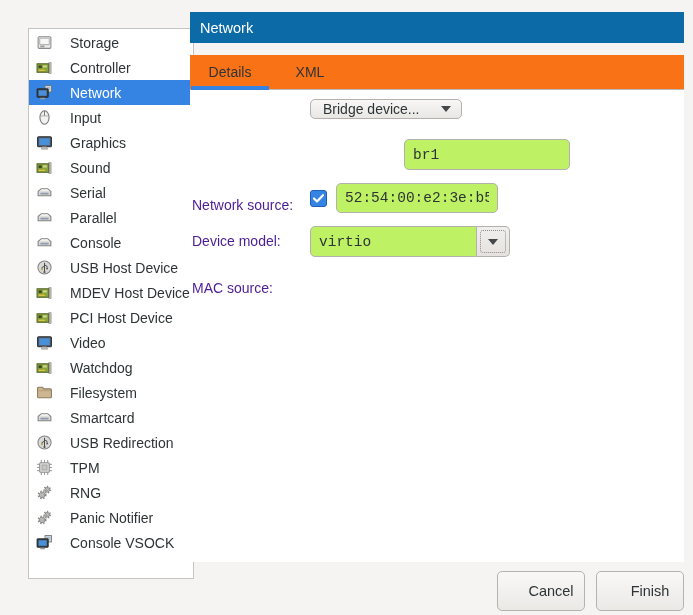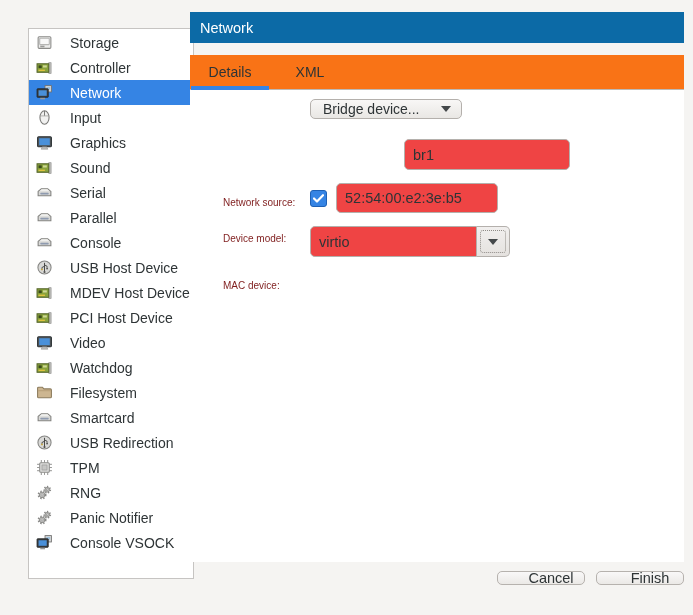--- a/index.html
+++ b/index.html
@@ -44,27 +44,27 @@
   .tab-details{width:80px;}
   .tab-xml{width:80px;}
   .tab.active::after{
     content:"";position:absolute;left:1px;right:1px;bottom:-1px;height:4px;background:#3584e4;
   }
   .content{
     position:absolute;left:190px;top:90px;width:494px;height:472px;
     background:#ffffff;
   }
 
-  .flabel{position:absolute;font-size:10px;color:#7f1d1d;white-space:nowrap;margin-left:31px;}
+  .flabel{position:absolute;font-size:14px;color:#4c1d95;white-space:nowrap;}
   .flabel.right{text-align:right;}
 
   .entry{
     position:absolute;box-sizing:border-box;
-    background:#ef4444;border:1px solid #b4b0ac;border-radius:5px;
-    font-family:Liberation Sans, sans-serif;font-size:14.5px;color:#2e3436;
+    background:#bef264;border:1px solid #b4b0ac;border-radius:5px;
+    font-family:Liberation Mono, monospace;font-size:14.5px;color:#2e3436;
     padding:12px 8px;outline:none;
   }
 
   .combo-btn{
     position:absolute;box-sizing:border-box;
     background:linear-gradient(#f8f7f6,#e9e7e4);
     border:1px solid #b4b0ac;border-radius:5px;
     font-family:inherit;font-size:14px;color:#2e3436;
     display:flex;align-items:center;justify-content:space-between;
     padding:0 10px 0 12px;cursor:default;
@@ -87,21 +87,21 @@
     border-radius:0 5px 5px 0;
     display:flex;align-items:center;justify-content:center;
   }
   .combo-entry-btn .focus-dash{
     position:absolute;inset:3px;border:1px dotted #8f8b86;border-radius:3px;
   }
   .entry.attached{border-radius:5px 0 0 5px;}
 
   
   .btn{
-    position:absolute;box-sizing:border-box;height:14px;width:88px;
+    position:absolute;box-sizing:border-box;height:40px;width:88px;
     background:linear-gradient(#f9f8f8,#ebe9e6);
     border:1px solid #b6b2ae;border-radius:5px;
     font-family:inherit;font-size:14.5px;color:#2e3436;
     display:flex;align-items:center;justify-content:center;cursor:default;padding-left:20px;
   }
 </style>
 </head>
 <body>
 
 <div class="dialog">
@@ -378,21 +378,21 @@
 
     <div class="combo-btn" style="left:120px;top:9px;width:152px;height:20px;">
       <span>Bridge device...</span>
       <span class="arrow-down"></span>
     </div>
 
     <span class="flabel right" style="left:0;top:147px;width:209px;">Device name:</span>
 
     <input class="entry" style="left: 214px; top: 49px; width: 166px; height: 31px;" value="br1">
 
-    <span class="flabel" style="left:2px;top:190px;">MAC device:</span>
+    <span class="flabel" style="left:2px;top:190px;">MAC source:</span>
 
     <div class="checkbox" style="left:120px;top:100px;">
       <svg width="11" height="9" viewBox="0 0 11 9">
         <path d="M1 4.5 L4 7.5 L10 1.2" fill="none" stroke="#ffffff" stroke-width="2.2" stroke-linecap="round" stroke-linejoin="round"></path>
       </svg>
     </div>
 
     <input class="entry" style="left: 146px; top: 93px; width: 162px; height: 30px;" value="52:54:00:e2:3e:b5">
 
     <span class="flabel" style="left:2px;top:143px;">Device model:</span>

